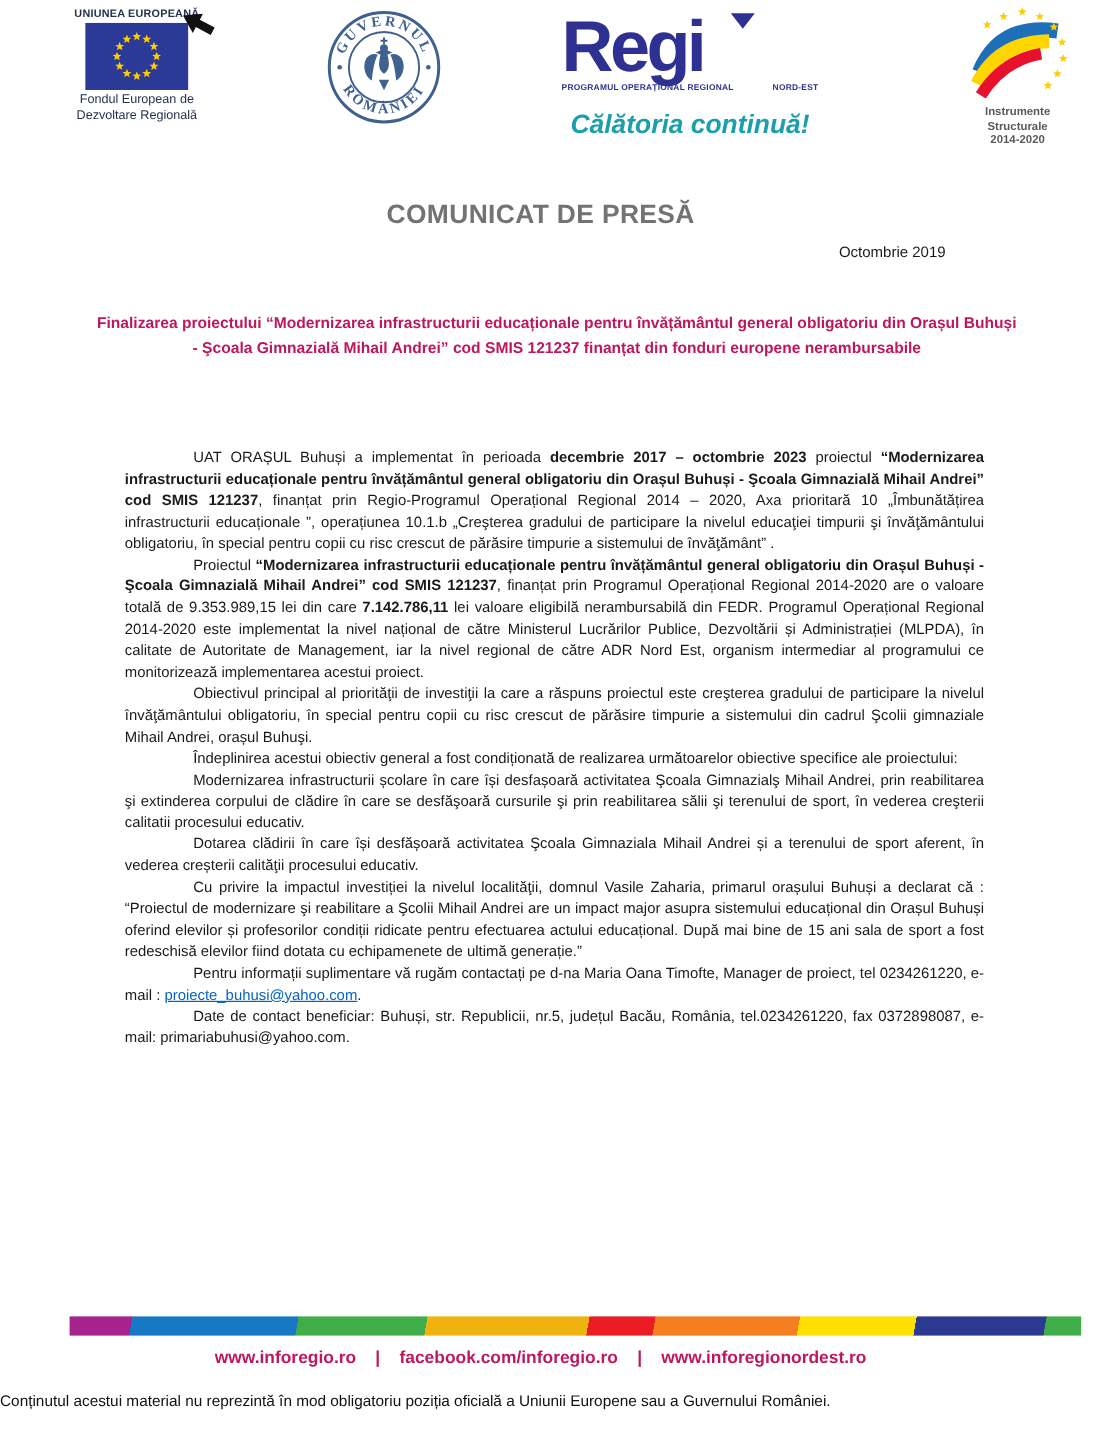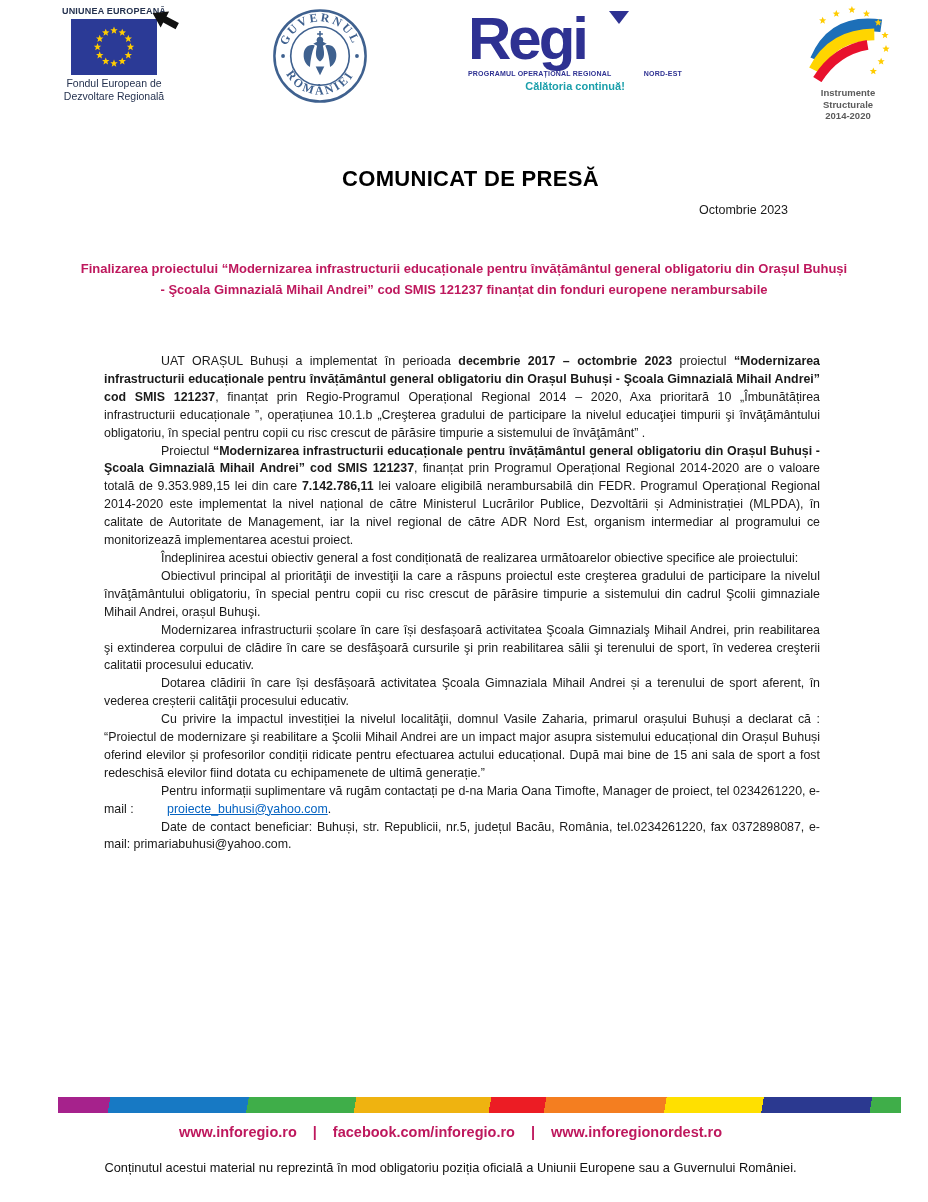--- a/index.html
+++ b/index.html
@@ -23,43 +23,43 @@
   .regio{position:absolute;left:468px;top:10px;width:214px;}
   .regio-row{display:flex;align-items:flex-start;}
   .regio-brand{font-size:60px;line-height:58px;font-weight:bold;color:#2e3192;letter-spacing:-3px;}
   .wheel-wrap{position:relative;width:62px;height:62px;margin-left:2px;margin-top:2px;}
   .wheel{width:62px;height:62px;border-radius:50%;
     background:conic-gradient(#0099a8 0 51deg,#39b54a 0 103deg,#ffd500 0 154deg,#f7941e 0 206deg,#ec1c24 0 257deg,#c2157b 0 309deg,#69308d 0 360deg);}
   .wheel::after{content:"";position:absolute;inset:19px;background:#fff;border-radius:50%;}
   .wheel-notch{position:absolute;top:-1px;left:50%;transform:translateX(-50%);
     width:0;height:0;border-left:10px solid transparent;border-right:10px solid transparent;border-top:13px solid #2e3192;}
   .regio-sub{display:flex;justify-content:space-between;font-size:7px;font-weight:bold;color:#2e3192;margin-top:-4px;letter-spacing:.2px;}
-  .regio-tag{text-align:center;font-size:11px;font-weight:bold;color:#1b9fab;margin-top:3px;}
+  .regio-tag{text-align:center;font-size:22px;font-weight:bold;color:#1b9fab;margin-top:14px;font-style:italic;}
 
   .struct{position:absolute;left:795px;top:6px;width:106px;text-align:center;}
   .struct-text{font-size:9.5px;font-weight:bold;color:#5a5a5a;line-height:11.5px;margin-top:1px;}
 
   
   .doc-title{position:absolute;top:166px;left:0;width:100%;text-align:center;
-    font-size:22px;font-weight:bold;color:#000000;letter-spacing:.3px;margin-left:20px;}
+    font-size:22px;font-weight:bold;color:#737373;letter-spacing:.3px;}
   .doc-date{position:absolute;top:203px;right:113px;font-size:12.5px;color:#1a1a1a;}
   .subtitle{position:absolute;top:258px;left:80px;width:768px;text-align:center;
     font-size:13px;line-height:21px;font-weight:bold;color:#be185d;}
-  .body{position:absolute;top:353px;left:104px;width:716px;
+  .body{position:absolute;top:373px;left:104px;width:716px;
     font-size:12.4px;line-height:17.9px;text-align:justify;}
   .para{margin:0;text-indent:57px;}
   .para b{font-weight:bold;}
-  .email-link{color:#0563c1;text-decoration:underline;cursor:pointer;margin-left:30px;}
+  .email-link{color:#0563c1;text-decoration:underline;cursor:pointer;}
 
   
   .bar{position:absolute;top:1097px;left:58px;width:857px;height:16px;}
   .flinks{position:absolute;top:1124px;left:0;width:100%;text-align:center;
     font-size:14.5px;font-weight:bold;color:#be185d;}
   .flinks .sep{margin:0 16px;}
-  .disclaimer{position:absolute;top:1160px;left:0;width:100%;text-align:center;
+  .disclaimer{position:absolute;top:1160px;left:0;width:100%;
     font-size:12.8px;color:#111;}
 </style>
 </head>
 <body>
 
 <div class="page">
 
   <div class="hdr">
 
     <div class="eu">
@@ -157,28 +157,28 @@
         </g>
       </svg>
       <div class="struct-text">
         <span>Instrumente Structurale</span><br>
         <span>2014-2020</span>
       </div>
     </div>
   </div>
 
   <div class="doc-title">COMUNICAT DE PRESĂ</div>
-  <div class="doc-date">Octombrie 2023</div>
+  <div class="doc-date">Octombrie 2019</div>
   <div class="subtitle">Finalizarea proiectului “Modernizarea infrastructurii educaționale pentru învățământul general obligatoriu din Orașul Buhuși - Şcoala Gimnazială Mihail Andrei” cod SMIS  121237 finanțat din fonduri europene nerambursabile</div>
 
   <div class="body">
       <p class="para"><span>UAT ORAȘUL Buhuși a implementat în perioada </span><b>decembrie 2017 – octombrie 2023</b><span> proiectul </span><b>“Modernizarea infrastructurii educaționale pentru învățământul general obligatoriu din Orașul Buhuși - Şcoala Gimnazială Mihail Andrei” cod SMIS  121237</b><span>, finanțat prin Regio-Programul Operațional Regional 2014 – 2020,  Axa prioritară 10 „Îmbunătățirea infrastructurii educaționale ”, operațiunea 10.1.b „Creşterea gradului de participare la nivelul educaţiei timpurii şi învăţământului obligatoriu, în special pentru copii cu risc crescut de părăsire timpurie a sistemului de învăţământ” .</span></p>
       <p class="para"><span>Proiectul </span><b>“Modernizarea infrastructurii educaționale pentru învățământul general obligatoriu din Orașul Buhuși - Şcoala Gimnazială Mihail Andrei” cod SMIS  121237</b><span>, finanțat prin Programul Operațional Regional 2014-2020  are o valoare totală de 9.353.989,15 lei din care </span><b>7.142.786,11</b><span> lei valoare eligibilă nerambursabilă din FEDR. Programul Operațional Regional 2014-2020 este implementat la nivel național de către Ministerul Lucrărilor Publice, Dezvoltării și Administrației (MLPDA), în calitate de Autoritate de Management, iar la nivel regional de către ADR Nord Est, organism intermediar al programului ce monitorizează implementarea acestui proiect.</span></p>
+      <p class="para"><span>Obiectivul principal al priorităţii de investiţii la care a răspuns proiectul este creşterea gradului de participare la nivelul învăţământului obligatoriu, în special pentru copii cu risc crescut de părăsire timpurie a sistemului din cadrul Şcolii gimnaziale Mihail Andrei, orașul Buhuşi.</span></p>
       <p class="para"><span>Îndeplinirea acestui obiectiv general a fost condiționată de realizarea următoarelor obiective specifice ale proiectului:</span></p>
-      <p class="para"><span>Obiectivul principal al priorităţii de investiţii la care a răspuns proiectul este creşterea gradului de participare la nivelul învăţământului obligatoriu, în special pentru copii cu risc crescut de părăsire timpurie a sistemului din cadrul Şcolii gimnaziale Mihail Andrei, orașul Buhuşi.</span></p>
       <p class="para"><span>Modernizarea infrastructurii școlare în care își desfașoară activitatea Şcoala Gimnazialş Mihail Andrei, prin reabilitarea şi extinderea corpului de clădire în care se desfăşoară cursurile şi prin reabilitarea sălii şi terenului de sport, în vederea creşterii calitatii procesului educativ.</span></p>
       <p class="para"><span>Dotarea clădirii în care își desfășoară activitatea Şcoala Gimnaziala Mihail Andrei și a terenului de sport aferent, în vederea creșterii calităţii procesului educativ.</span></p>
       <p class="para"><span>Cu privire la impactul investiției la nivelul localităţii, domnul Vasile Zaharia, primarul orașului Buhuși a declarat că : “Proiectul de modernizare şi reabilitare a Şcolii Mihail Andrei are un impact major asupra sistemului educațional din Orașul Buhuși oferind elevilor și profesorilor condiții ridicate pentru efectuarea actului educațional. După mai bine de 15 ani sala de sport a fost redeschisă elevilor fiind dotata cu echipamenete de ultimă generație.”</span></p>
       <p class="para"><span>Pentru informații suplimentare vă rugăm contactați pe d-na Maria Oana Timofte, Manager de proiect, tel 0234261220, e-mail : </span><a class="email-link" href="#">proiecte_buhusi@yahoo.com</a><span>.</span></p>
       <p class="para"><span>Date de contact beneficiar: Buhuși, str. Republicii, nr.5, județul Bacău, România, tel.0234261220, fax 0372898087, e-mail: primariabuhusi@yahoo.com.</span></p>
     </div>
 
   <div class="bar" style="background: linear-gradient(100deg, rgb(166, 34, 140) 0%, rgb(166, 34, 140) 6.1%, rgb(23, 121, 196) 6.1%, rgb(23, 121, 196) 22.2%, rgb(63, 174, 73) 22.2%, rgb(63, 174, 73) 34.7%, rgb(239, 179, 16) 34.7%, rgb(239, 179, 16) 50.4%, rgb(236, 28, 36) 50.4%, rgb(236, 28, 36) 56.8%, rgb(244, 126, 32) 56.8%, rgb(244, 126, 32) 70.8%, rgb(255, 224, 0) 70.8%, rgb(255, 224, 0) 82.1%, rgb(43, 57, 144) 82.1%, rgb(43, 57, 144) 94.7%, rgb(63, 174, 73) 94.7%, rgb(63, 174, 73) 100%);"></div>
   <div class="flinks"><span>www.inforegio.ro</span><span class="sep">|</span><span>facebook.com/inforegio.ro</span><span class="sep">|</span><span>www.inforegionordest.ro</span></div>
   <div class="disclaimer">Conținutul acestui material nu reprezintă în mod obligatoriu poziția oficială a Uniunii Europene sau a Guvernului României.</div>

